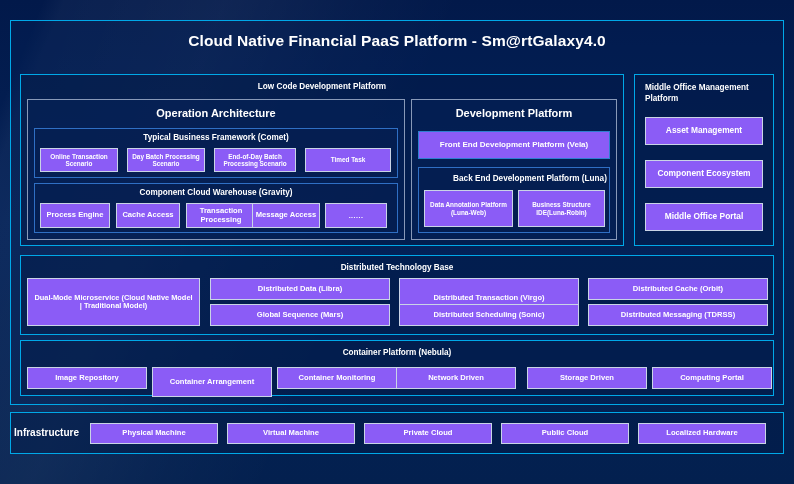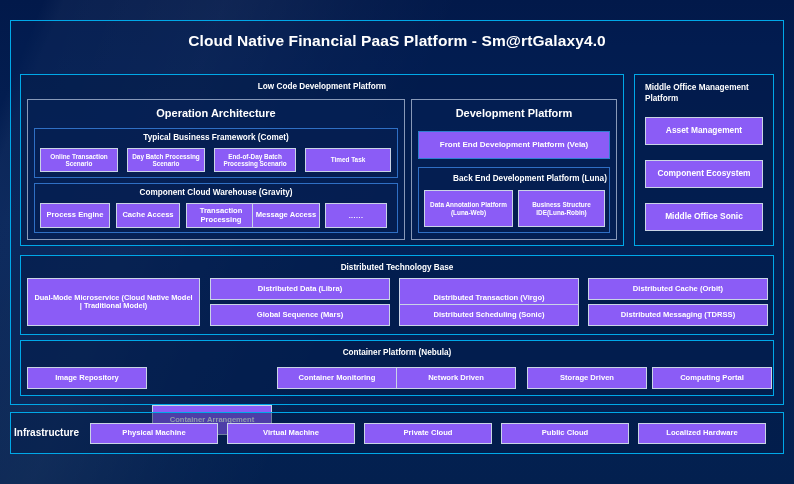--- a/index.html
+++ b/index.html
@@ -159,40 +159,40 @@
   <div class="hdr sec-title" style="left:418px; top:174px; width:224px;">Back End Development Platform (Luna)</div>
 
   <div class="chip sm" style="left:424px; top:190px; width:89px; height:37px;">Data Annotation Platform (Luna-Web)</div>
   <div class="chip sm" style="left:518px; top:190px; width:87px; height:37px;">Business Structure IDE(Luna-Robin)</div>
 
   <div class="frame-cyan" style="left:634px; top:74px; width:140px; height:172px; background:rgba(3,26,70,0.45);"></div>
   <div class="mid-title" style="left:645px; top:82px; width:118px;">Middle Office Management Platform</div>
 
   <div class="chip md" style="left:645px; top:117px; width:118px; height:28px;">Asset Management</div>
   <div class="chip md" style="left:645px; top:160px; width:118px; height:28px;">Component Ecosystem</div>
-  <div class="chip md" style="left:645px; top:203px; width:118px; height:28px;">Middle Office Sonic</div>
+  <div class="chip md" style="left:645px; top:203px; width:118px; height:28px;">Middle Office Portal</div>
 
   <div class="frame-cyan" style="left:20px; top:255px; width:754px; height:80px; background:rgba(3,26,70,0.45);"></div>
   <div class="hdr sec-title" style="left:20px; top:263px; width:754px;">Distributed Technology Base</div>
 
   <div class="chip sm" style="left:27px; top:278px; width:173px; height:48px; font-size:7.4px; padding:2px 5px;">Dual-Mode Microservice (Cloud Native Model | Traditional Model)</div>
 
   <div class="chip" style="left:210px; top:278px; width:180px; height:22px;">Distributed Data (Libra)</div>
   <div class="chip" style="left:399px; top:278px; width:180px; height:40px;">Distributed Transaction (Virgo)</div>
   <div class="chip" style="left:588px; top:278px; width:180px; height:22px;">Distributed Cache (Orbit)</div>
 
   <div class="chip" style="left:210px; top:304px; width:180px; height:22px;">Global Sequence (Mars)</div>
   <div class="chip" style="left:399px; top:304px; width:180px; height:22px;">Distributed Scheduling (Sonic)</div>
   <div class="chip" style="left:588px; top:304px; width:180px; height:22px;">Distributed Messaging (TDRSS)</div>
 
   <div class="frame-cyan" style="left:20px; top:340px; width:754px; height:56px; background:rgba(3,26,70,0.45);"></div>
   <div class="hdr sec-title" style="left:20px; top:348px; width:754px;">Container Platform (Nebula)</div>
 
   <div class="chip" style="left:27px; top:367px; width:120px; height:22px;">Image Repository</div>
-  <div class="chip" style="left:152px; top:367px; width:120px; height:30px;margin-top:38px;">Container Arrangement</div>
+  <div class="chip" style="left:152px; top:367px; width:120px; height:30px;">Container Arrangement</div>
   <div class="chip" style="left:277px; top:367px; width:120px; height:22px;">Container Monitoring</div>
   <div class="chip" style="left:396px; top:367px; width:120px; height:22px;">Network Driven</div>
   <div class="chip" style="left:527px; top:367px; width:120px; height:22px;">Storage Driven</div>
   <div class="chip" style="left:652px; top:367px; width:120px; height:22px;">Computing Portal</div>
 
   <div class="frame-cyan" style="left:10px; top:412px; width:774px; height:42px; background:rgba(3,26,70,0.45);"></div>
   <div class="lbl-infra" style="left:14px; top:427px;">Infrastructure</div>
 
   <div class="chip" style="left:90px; top:423px; width:128px; height:21px;">Physical Machine</div>
   <div class="chip" style="left:227px; top:423px; width:128px; height:21px;">Virtual Machine</div>

